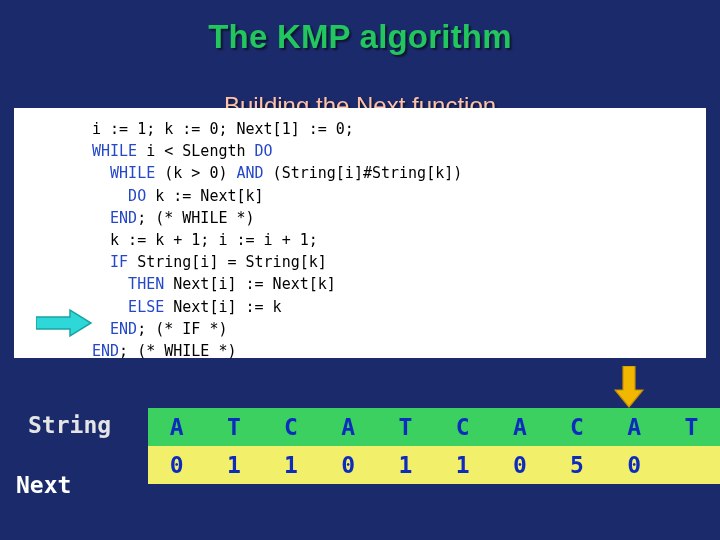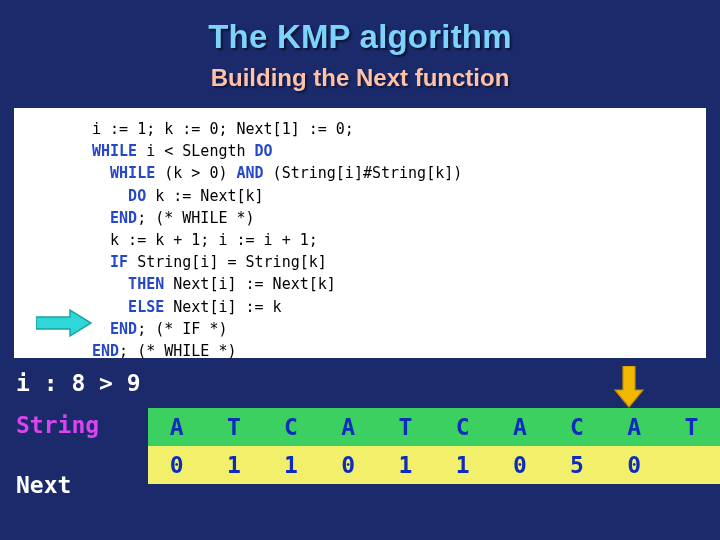--- a/index.html
+++ b/index.html
@@ -6,54 +6,55 @@
   body{
     width:720px;height:540px;
     background:#1b2a6b;
     font-family:"Liberation Sans", sans-serif;
     overflow:hidden;
     position:relative;
   }
   
   .title{
     text-align:center;
-    color:#7dd3fc;
+    color:#22c55e;
     font-size:33px;
     font-weight:bold;
     padding-top:18px;
     letter-spacing:0.2px;
     text-shadow:2px 2px 2px rgba(0,0,0,0.55);
   }
   .subtitle{
     text-align:center;
     color:#ffc2a8;
     font-size:24px;
-    font-weight:bold;
+    font-weight:normal;
     padding-top:8px;
     text-shadow:2px 2px 2px rgba(0,0,0,0.45);
+    margin-top:28px;
   }
   
   .code-panel{
     position:absolute;
     left:14px;top:108px;
     width:692px;height:250px;
     background:#ffffff;
     box-sizing:border-box;
     padding:10px 0 0 0;
   }
   .code-lines{
     font-family:"DejaVu Sans Mono", monospace;
     font-size:15px;
     line-height:22.2px;
     color:#000000;
     padding-left:78px;
     white-space:pre;
     letter-spacing:0px;
   }
-  .kw{color:#2547c9;font-weight:bold;}
+  .kw{color:#2547c9;font-weight:normal;}
   
   .code-arrow{
     position:absolute;
     left:22px;
     top:200px;
     width:56px;height:30px;
   }
   
   .bottom{
     position:absolute;
@@ -64,22 +65,22 @@
     position:absolute;
     font-family:"DejaVu Sans Mono", monospace;
     font-size:23px;
     font-weight:bold;
     color:#ffffff;
     white-space:pre;
   }
   .label-i{left:16px;top:8px;}
   .label-k{left:16px;top:128px;}
   .label-string{
-    left:16px;top:50px;
-    color:#d946ef;
+    left:28px;top:50px;
+    color:#e5e5e5;
   }
   .label-next{
     left:16px;top:92px;
     color:#ffffff;
     margin-top:18px;
   }
   
   .strip{
     position:absolute;
     left:148px;
@@ -115,21 +116,20 @@
 <div class="subtitle">Building the Next function</div>
 
 <div class="code-panel">
   <div class="code-lines"><div><span>i := 1; k := 0; Next[1] := 0;</span></div><div><span class="kw">WHILE</span><span> i &lt; SLength </span><span class="kw">DO</span></div><div><span class="kw">  WHILE</span><span> (k &gt; 0) </span><span class="kw">AND</span><span> (String[i]#String[k])</span></div><div><span class="kw">    DO</span><span> k := Next[k]</span></div><div><span class="kw">  END</span><span>; (* WHILE *)</span></div><div><span>  k := k + 1; i := i + 1;</span></div><div><span class="kw">  IF</span><span> String[i] = String[k]</span></div><div><span class="kw">    THEN</span><span> Next[i] := Next[k]</span></div><div><span class="kw">    ELSE</span><span> Next[i] := k</span></div><div><span class="kw">  END</span><span>; (* IF *)</span></div><div><span class="kw">END</span><span>; (* WHILE *)</span></div></div>
   <svg class="code-arrow" viewBox="0 0 56 30">
     <polygon points="0,9 34,9 34,2 55,15 34,28 34,21 0,21" fill="#2fd8d8" stroke="#1aa3a3" stroke-width="1.5"></polygon>
   </svg>
 </div>
 
 <div class="bottom">
-  <div class="rowline label-i">i : 8 &gt; 9</div>
   <div class="rowline label-string">String</div>
   <div class="rowline label-next">Next</div>
 
   <div class="strip string">
       <div class="cell">A</div>
       <div class="cell">T</div>
       <div class="cell">C</div>
       <div class="cell">A</div>
       <div class="cell">T</div>
       <div class="cell">C</div>

